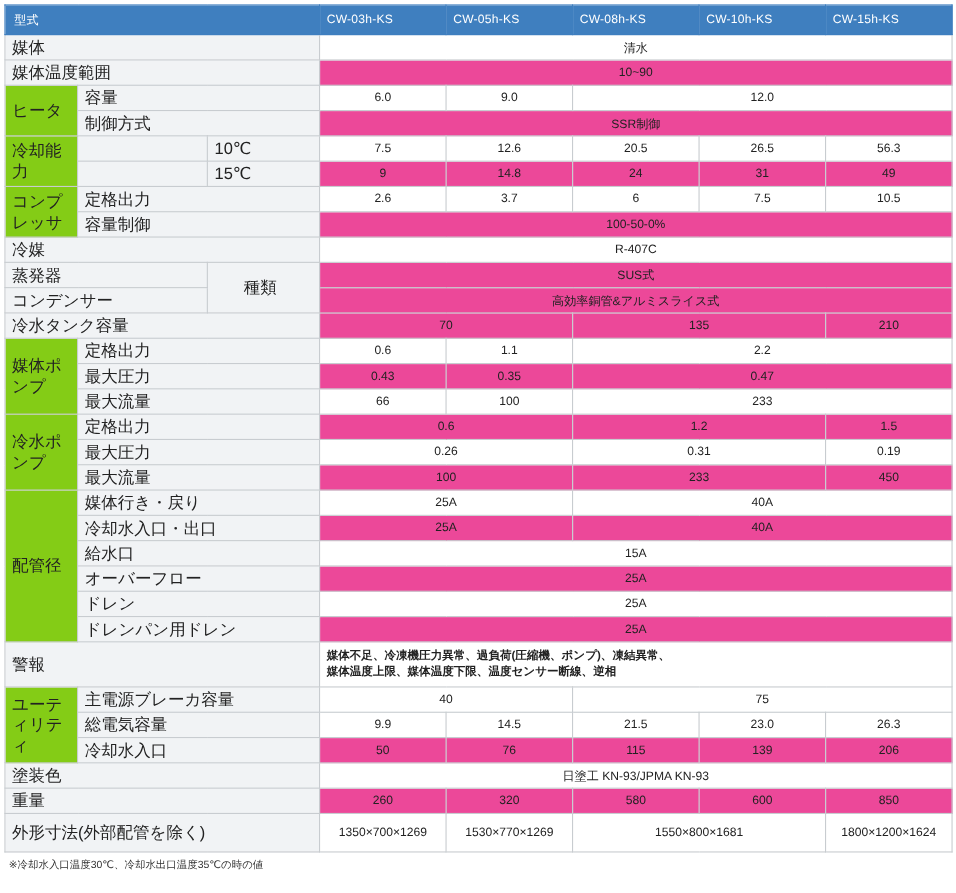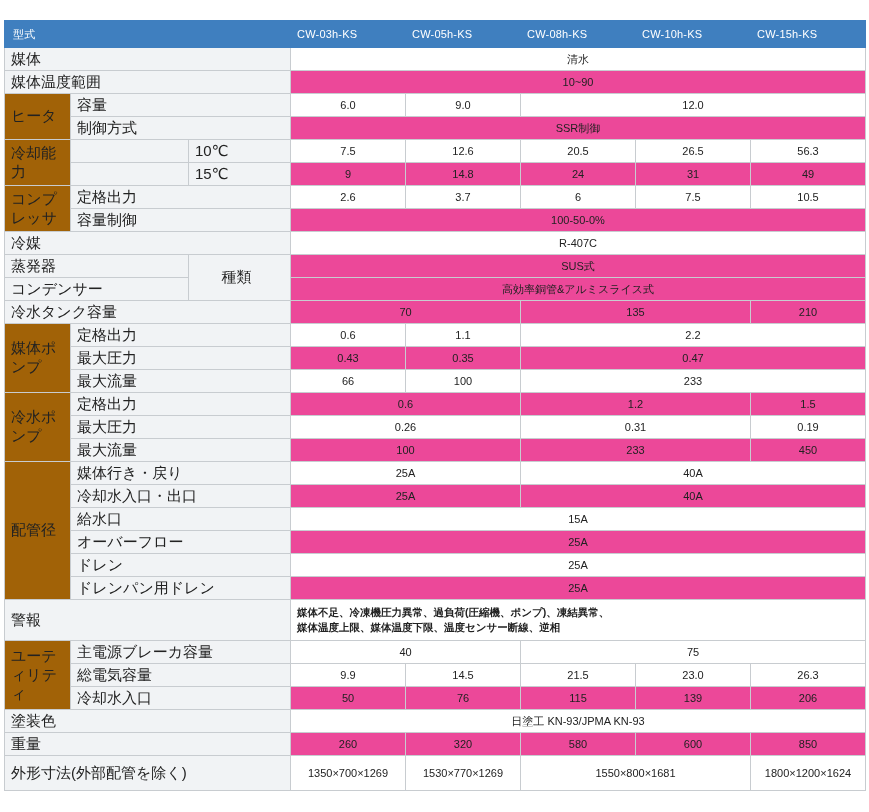--- a/index.html
+++ b/index.html
@@ -11,21 +11,20 @@
     font-family: "Liberation Sans", "DejaVu Sans", sans-serif;
     width: 869px;
     height: 812px;
     overflow: hidden;
     color: #222222;
   }
   .wrap {
     width: 869px;
     box-sizing: border-box;
     padding: 4px 4px 0 4px;
-    margin-top: 16px;
   }
   table.spec {
     border-collapse: collapse;
     width: 861px;
     table-layout: fixed;
     font-size: 11px;
   }
   table.spec td, table.spec th {
     border: 1px solid #c8ccd0;
     padding: 0 6px;
@@ -49,21 +48,21 @@
   }
   
   td.lbl {
     background: #f1f3f5;
     text-align: left;
     padding-left: 8px;
     font-size: 15px;
     color: #222;
   }
   td.lbl.grp {
-    background: #a16207;
+    background: #84cc16;
   }
   td.val {
     text-align: center;
     background: #ffffff;
     font-size: 11px;
   }
   td.val.gray {
     background: #ec4899;
   }
   td.center-bold {
@@ -315,13 +314,14 @@
 
       <tr>
         <td class="lbl" colspan="3" style="height:34px;">外形寸法(外部配管を除く)</td>
         <td class="val" style="height:34px;">1350×700×1269</td>
         <td class="val">1530×770×1269</td>
         <td class="val" colspan="2">1550×800×1681</td>
         <td class="val">1800×1200×1624</td>
       </tr>
     </tbody>
   </table>
+  <div class="note">※冷却水入口温度30℃、冷却水出口温度35℃の時の値</div>
 </div>
 
 </body></html>

